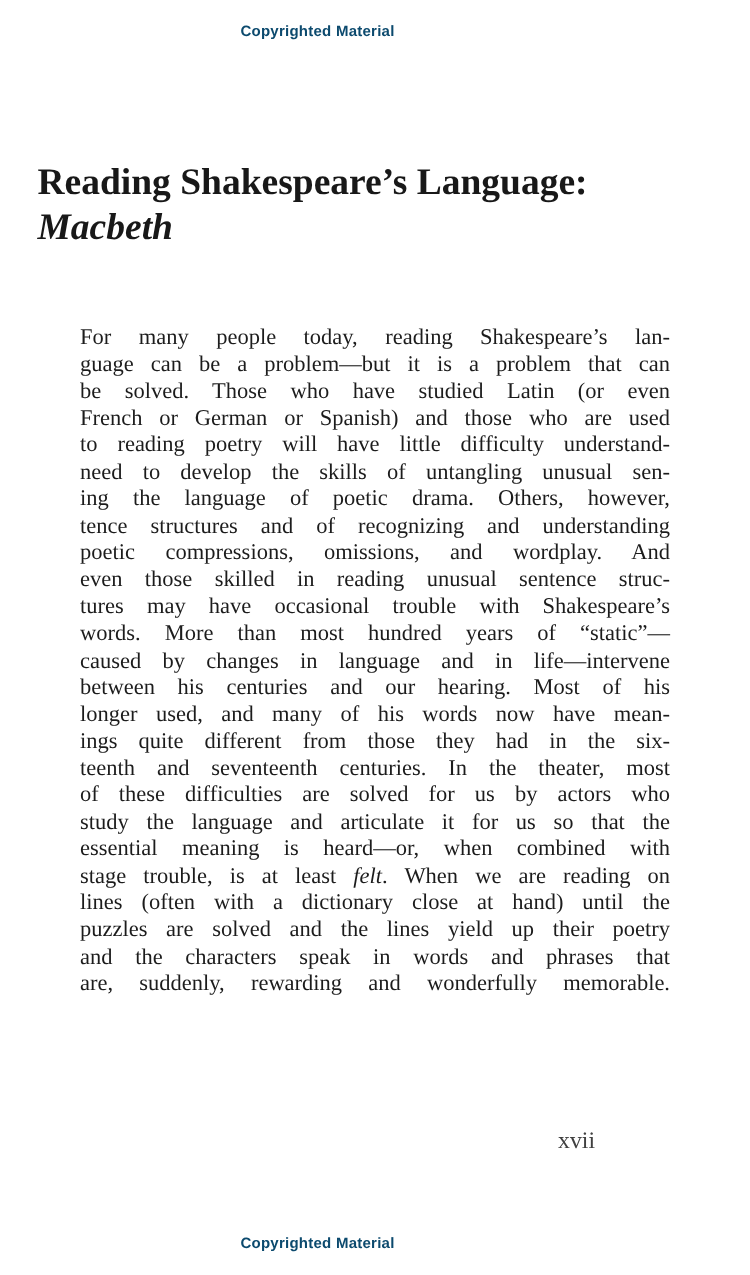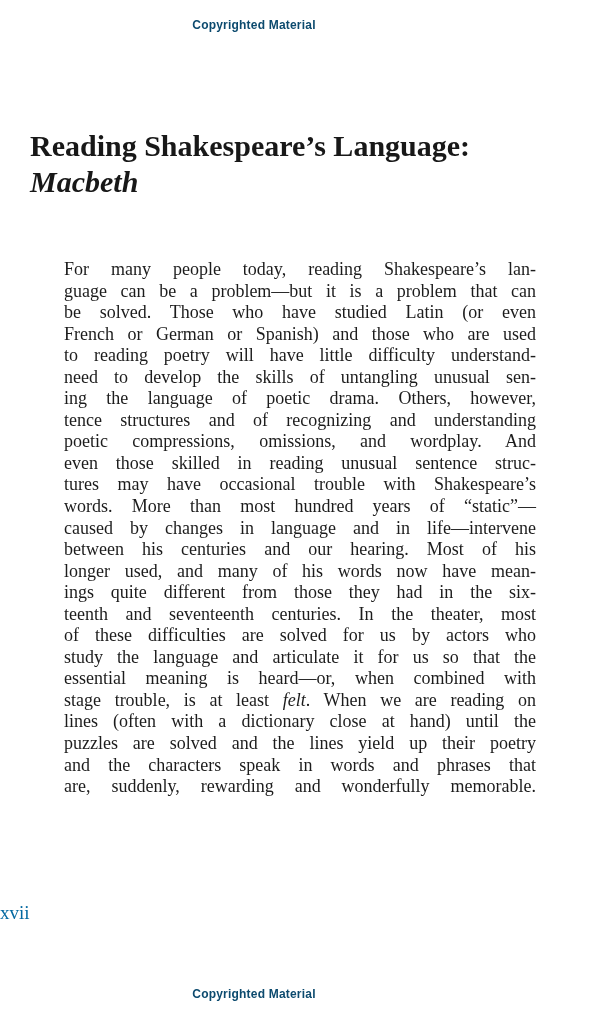--- a/index.html
+++ b/index.html
@@ -60,24 +60,24 @@
   }
   .line i {
     font-style: italic;
   }
 
   .page-number {
     position: absolute;
     left: 0;
     top: 902px;
     width: 476px;
-    text-align: left;
+    text-align: right;
     font-family: "Liberation Serif", serif;
     font-size: 19px;
-    color: #0369a1;
+    color: #404040;
   }
 </style>
 </head>
 <body>
 
 <div class="copyright top">Copyrighted Material</div>
 
 <div class="title-block">
   <div class="title-line1">Reading Shakespeare’s Language:</div>
   <div class="title-line2">Macbeth</div>

